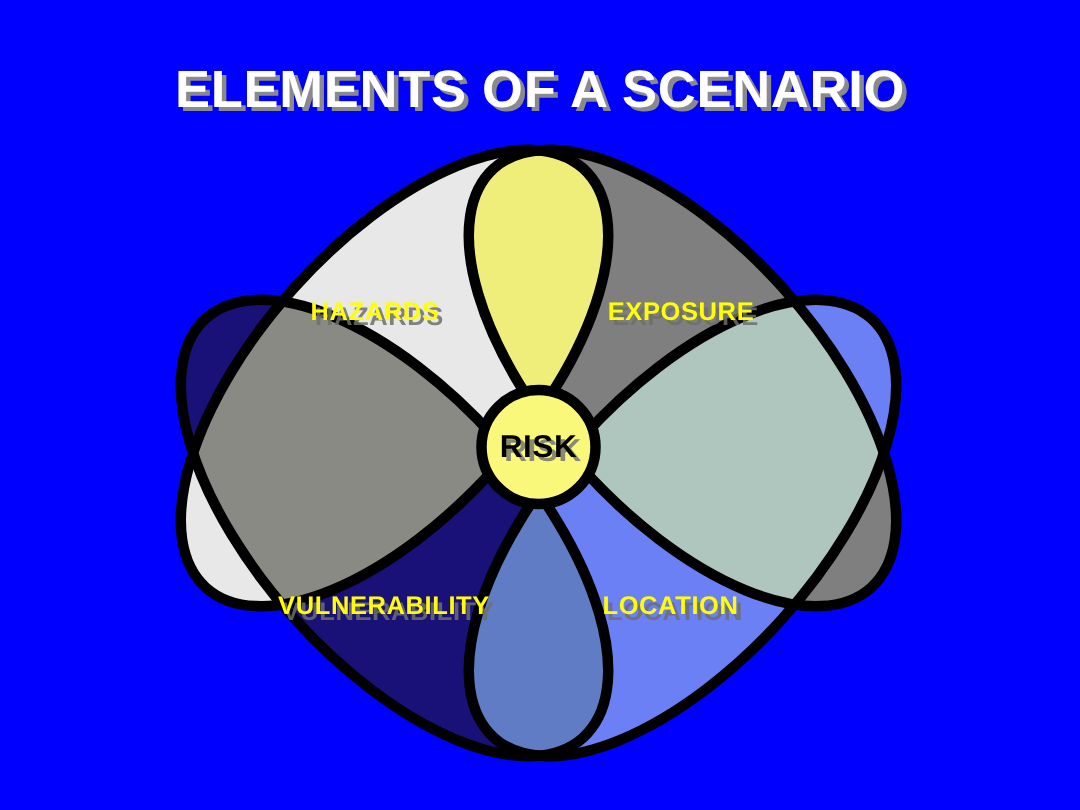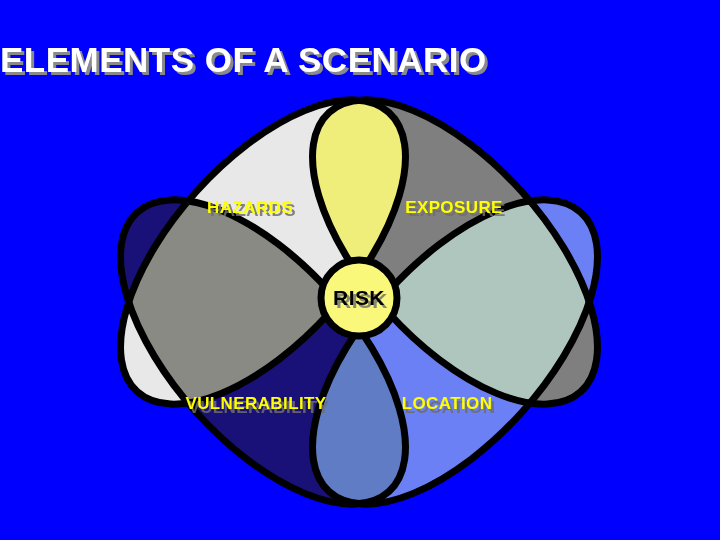--- a/index.html
+++ b/index.html
@@ -17,21 +17,21 @@
     position: relative;
     width: 720px;
     height: 540px;
     background: #0000FF;
   }
   #title {
     position: absolute;
     top: 40px;
     left: 0;
     width: 720px;
-    text-align: left;
+    text-align: center;
     font-family: "Liberation Sans", sans-serif;
     font-size: 35px;
     font-weight: bold;
     letter-spacing: 0.5px;
     color: #FFFFFF;
     text-shadow: 3px 3px 0px #8A8A8A;
     white-space: nowrap;
   }
   #diagram {
     position: absolute;

